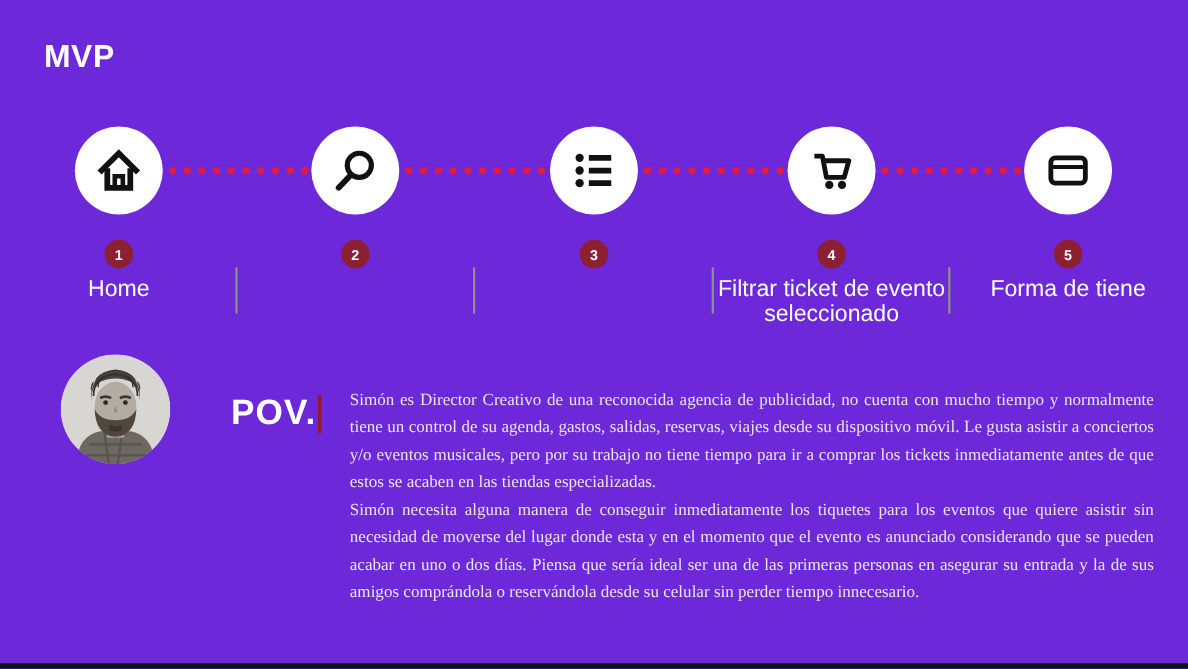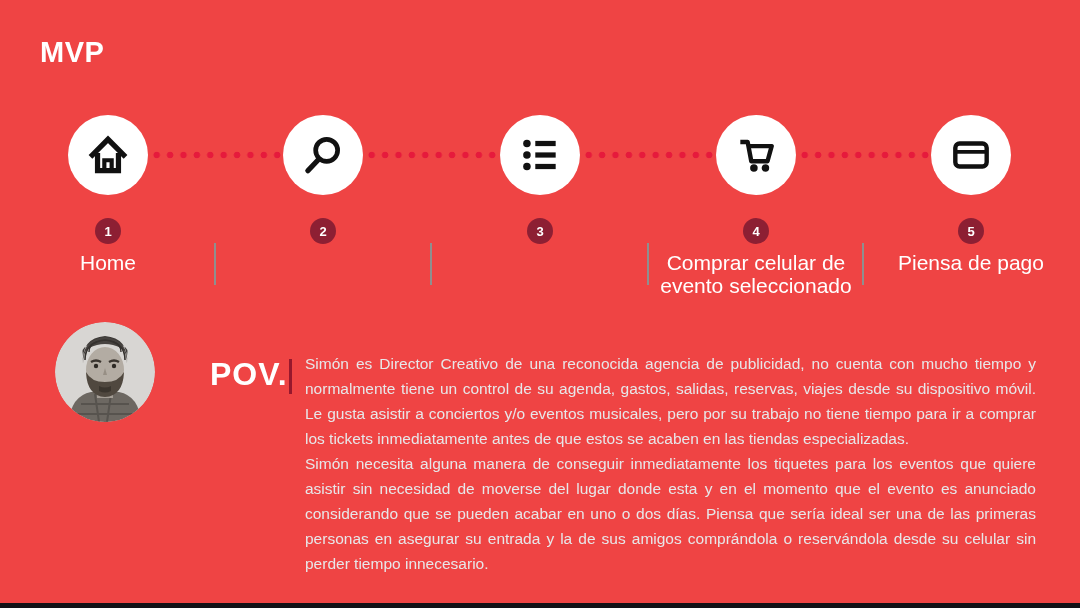--- a/index.html
+++ b/index.html
@@ -1,18 +1,18 @@
 <!DOCTYPE html>
 <html><head>
 <meta charset="utf-8">
 <style>
   html,body { margin:0; padding:0; background:#0c0b0f; }
   .slide {
     position:relative; width:1080px; height:608px; overflow:hidden;
-    background:#ef4444;
+    background:#6d28d9;
     font-family:"Liberation Sans", sans-serif;
   }
   .title {
     position:absolute; left:40px; top:36px;
     font-size:29px; font-weight:800; letter-spacing:.5px; color:#ffffff;
   }
   .step-circle {
     position:absolute; top:115px; width:80px; height:80px;
     background:#ffffff; border-radius:50%;
     display:flex; align-items:center; justify-content:center;
@@ -39,22 +39,22 @@
     border-radius:50%; overflow:hidden;
   }
   .pov-heading {
     position:absolute; left:210px; top:356px;
     font-size:32px; font-weight:800; letter-spacing:1px; color:#ffffff;
   }
   .pov-rule {
     position:absolute; left:289px; top:359px; width:3px; height:35px; background:#97182d;
   }
   .body-text {
-    position:absolute; left:305px; top:351px; width:731px;
-    color:#e7e7e9; font-size:15.5px; line-height:25px; text-align:justify;
+    position:absolute; left:318px; top:351px; width:731px;
+    color:#e7e7e9; font-size:15.5px; line-height:25px; text-align:justify;font-family:Liberation Serif, serif;
   }
   .body-text p { margin:0; }
   .bottom-strip {
     position:absolute; left:0; bottom:0; width:100%; height:5px; background:#121116;
   }
   .icon-svg { display:block; }
 </style>
 </head>
 <body>
 
@@ -114,34 +114,34 @@
       <svg class="icon-svg" width="46" height="46" viewBox="0 0 44 44">
         <path d="M7 9.5 H14 L17.5 28 H33 L37 13.5 H15" fill="none" stroke="#111111" stroke-width="4.2" stroke-linejoin="round"></path>
         <circle cx="20" cy="34.5" r="3.6" fill="#111111"></circle>
         <circle cx="31" cy="34.5" r="3.6" fill="#111111"></circle>
       </svg>
     </span>
   </div>
   <div class="badge" style="left:743px;">
       <span>4</span>
     </div>
-  <div class="step-label" style="left:651px;">Comprar celular de evento seleccionado</div>
+  <div class="step-label" style="left:651px;">Filtrar ticket de evento seleccionado</div>
 
   <div class="step-circle" style="left:931px;">
     <span>
       <svg class="icon-svg" width="46" height="46" viewBox="0 0 44 44">
         <rect x="7" y="11" width="30" height="22" rx="4" fill="none" stroke="#111111" stroke-width="4.2"></rect>
         <line x1="7" y1="19" x2="37" y2="19" stroke="#111111" stroke-width="3.6"></line>
       </svg>
     </span>
   </div>
   <div class="badge" style="left:958px;">
       <span>5</span>
     </div>
-  <div class="step-label" style="left:866px;">Piensa de pago</div>
+  <div class="step-label" style="left:866px;">Forma de tiene</div>
 
   <div class="vdivider" style="left:214px;"></div>
   <div class="vdivider" style="left:430px;"></div>
   <div class="vdivider" style="left:647px;"></div>
   <div class="vdivider" style="left:862px;"></div>
 
   <div class="avatar">
     <svg width="100" height="100" viewBox="0 0 100 100">
       <defs>
           <clipPath id="avclip">

